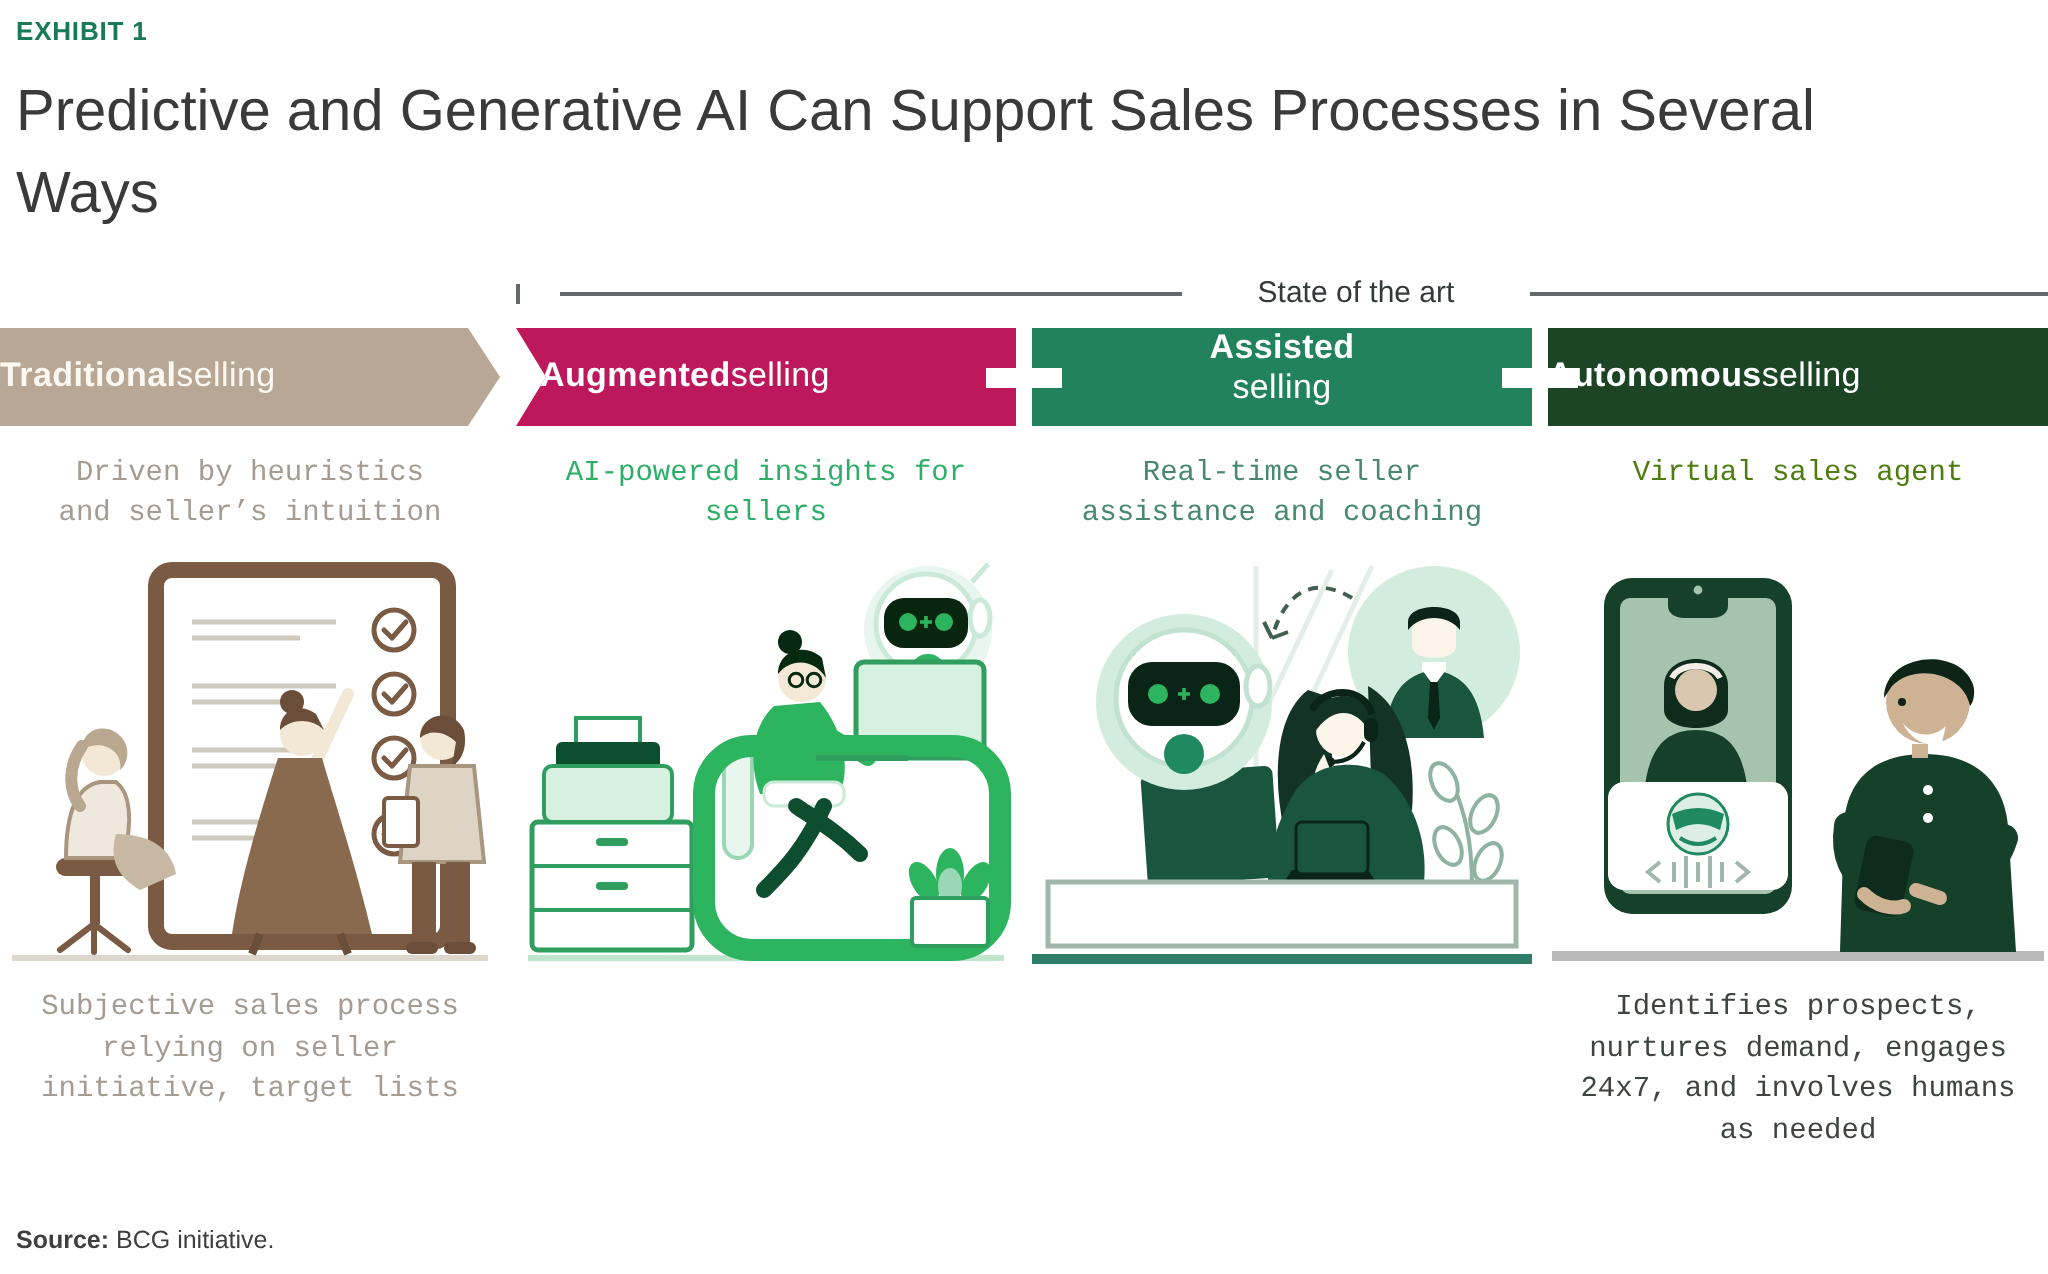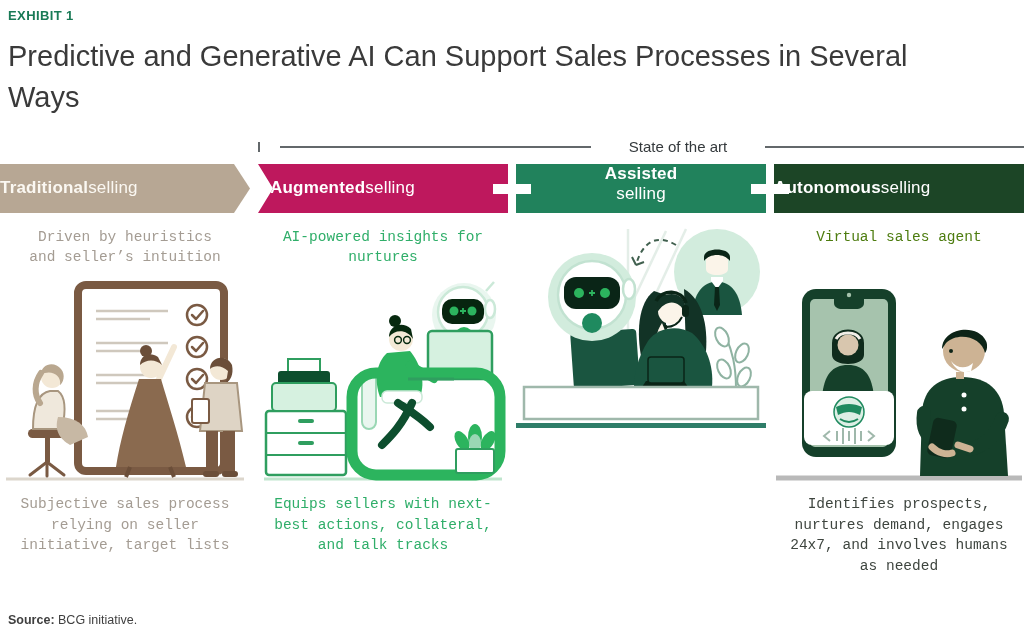--- a/index.html
+++ b/index.html
@@ -146,21 +146,21 @@
         <rect x="206" y="152" width="12" height="42" fill="#7A5A43"></rect>
         <rect x="223" y="152" width="12" height="42" fill="#7A5A43"></rect>
         <rect x="203" y="192" width="16" height="6" rx="3" fill="#6B4E39"></rect>
         <rect x="222" y="192" width="16" height="6" rx="3" fill="#6B4E39"></rect>
       </svg>
     </div>
     <div class="caption">Subjective sales process relying on seller initiative, target lists</div>
   </div>
 
   <div class="col c2">
-    <div class="subtitle">AI-powered insights for nurtures</div>
+    <div class="subtitle">AI-powered insights for sellers</div>
     <div class="illo">
       <svg viewBox="0 0 250 206" width="250" height="206">
         <line x1="6" y1="200" x2="244" y2="200" stroke="#BFE5CD" stroke-width="3"></line>
         <circle cx="206" cy="36" r="32" fill="#E9F6EF"></circle>
         <line x1="228" y1="12" x2="236" y2="3" stroke="#CBE9D8" stroke-width="2.5"></line>
         <circle cx="205" cy="33" r="25" fill="#FFFFFF" stroke="#CBE9D8" stroke-width="2.5"></circle>
         <ellipse cx="232" cy="30" rx="5" ry="9" fill="#FFFFFF" stroke="#CBE9D8" stroke-width="2.5"></ellipse>
         <rect x="184" y="20" width="42" height="25" rx="10" fill="#07250F"></rect>
         <circle cx="196" cy="32" r="4.5" fill="#2CB45E"></circle>
           <circle cx="214" cy="32" r="4.5" fill="#2CB45E"></circle>
@@ -190,24 +190,24 @@
         <line x1="150" y1="100" x2="196" y2="100" stroke="#2F9E5F" stroke-width="3"></line>
         <g fill="#2CB45E">
           <ellipse cx="217" cy="158" rx="7" ry="13"></ellipse>
           <ellipse cx="204" cy="162" rx="6" ry="11" transform="rotate(-30 204 162)"></ellipse>
           <ellipse cx="230" cy="162" rx="6" ry="11" transform="rotate(30 230 162)"></ellipse>
         </g>
         <ellipse cx="217" cy="164" rx="6" ry="9" fill="#9AD7B4"></ellipse>
         <rect x="198" y="170" width="38" height="24" rx="2" fill="#FFFFFF" stroke="#2F9E5F" stroke-width="2"></rect>
       </svg>
     </div>
-    <div class="caption">Equips sellers with next-best actions, collateral, and talk tracks</div>
   </div>
 
   <div class="col c3">
+    <div class="subtitle">Real-time seller assistance and coaching</div>
     <div class="illo">
       <svg viewBox="0 0 250 206" width="250" height="206">
         <g stroke="#E4EEE8" stroke-width="2.5" fill="none">
           <line x1="112" y1="4" x2="112" y2="160"></line>
           <line x1="150" y1="6" x2="96" y2="120"></line>
           <line x1="170" y1="4" x2="130" y2="90"></line>
         </g>
         <g fill="#FFFFFF" stroke="#8FB3A2" stroke-width="2">
           <path d="M220 164 C220 140 216 126 210 112" fill="none"></path>
           <ellipse cx="206" cy="112" rx="6" ry="10" transform="rotate(-25 206 112)"></ellipse>

